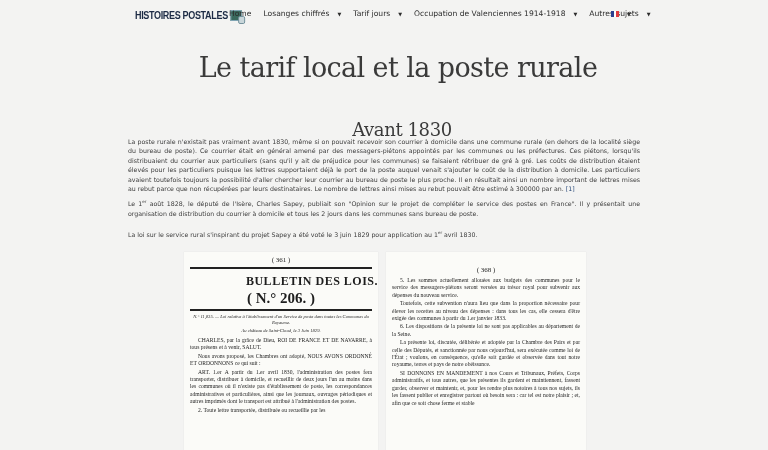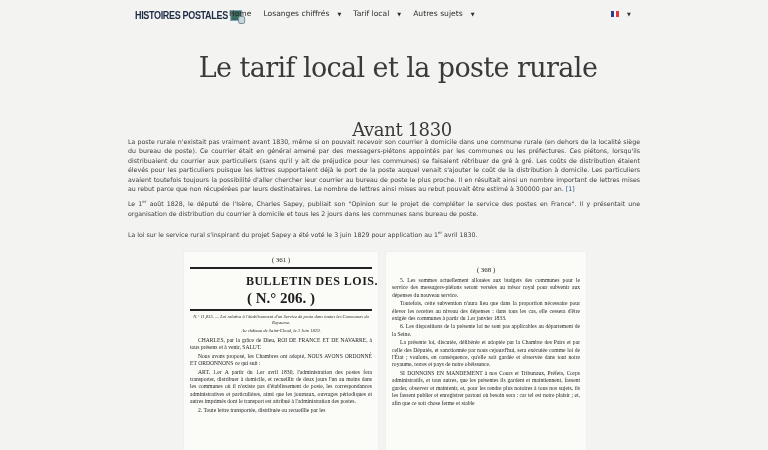--- a/index.html
+++ b/index.html
@@ -89,21 +89,25 @@
   </div>
   <div class="menu">
     <div class="menu-item">
       <span>Home</span>
     </div>
     <div class="menu-item">
       <span>Losanges chiffrés</span>
       <span class="caret">▼</span>
     </div>
     <div class="menu-item">
-      <span>Tarif local</span>
+      <span>Tarif jours</span>
+      <span class="caret">▼</span>
+    </div>
+    <div class="menu-item">
+      <span>Occupation de Valenciennes 1914-1918</span>
       <span class="caret">▼</span>
     </div>
     <div class="menu-item">
       <span>Autres sujets</span>
       <span class="caret">▼</span>
     </div>
   </div>
   <div class="lang">
     <span class="flag">
       <span style="background:#2b3f8f"></span>

